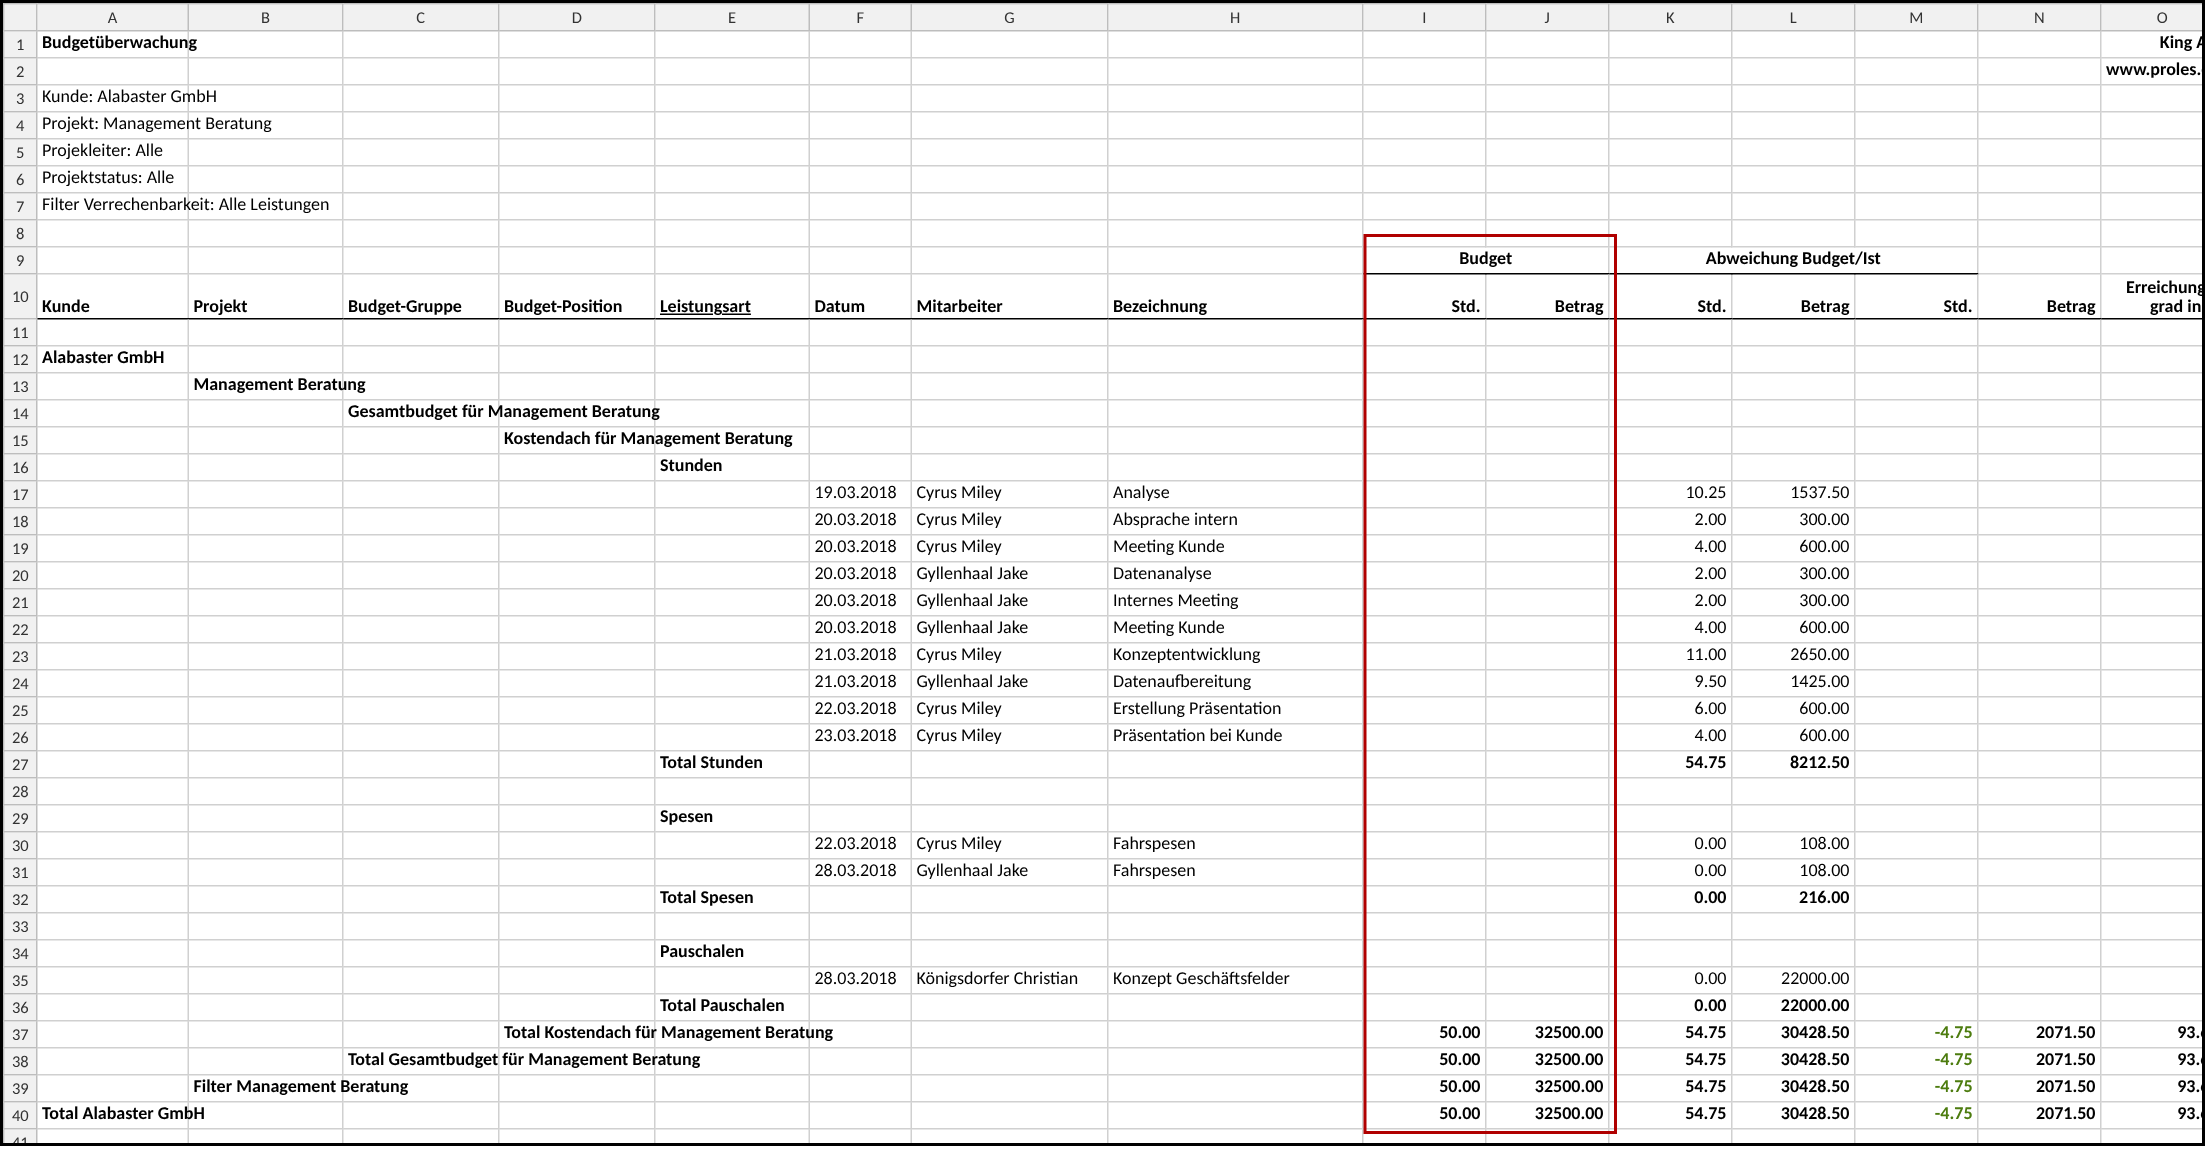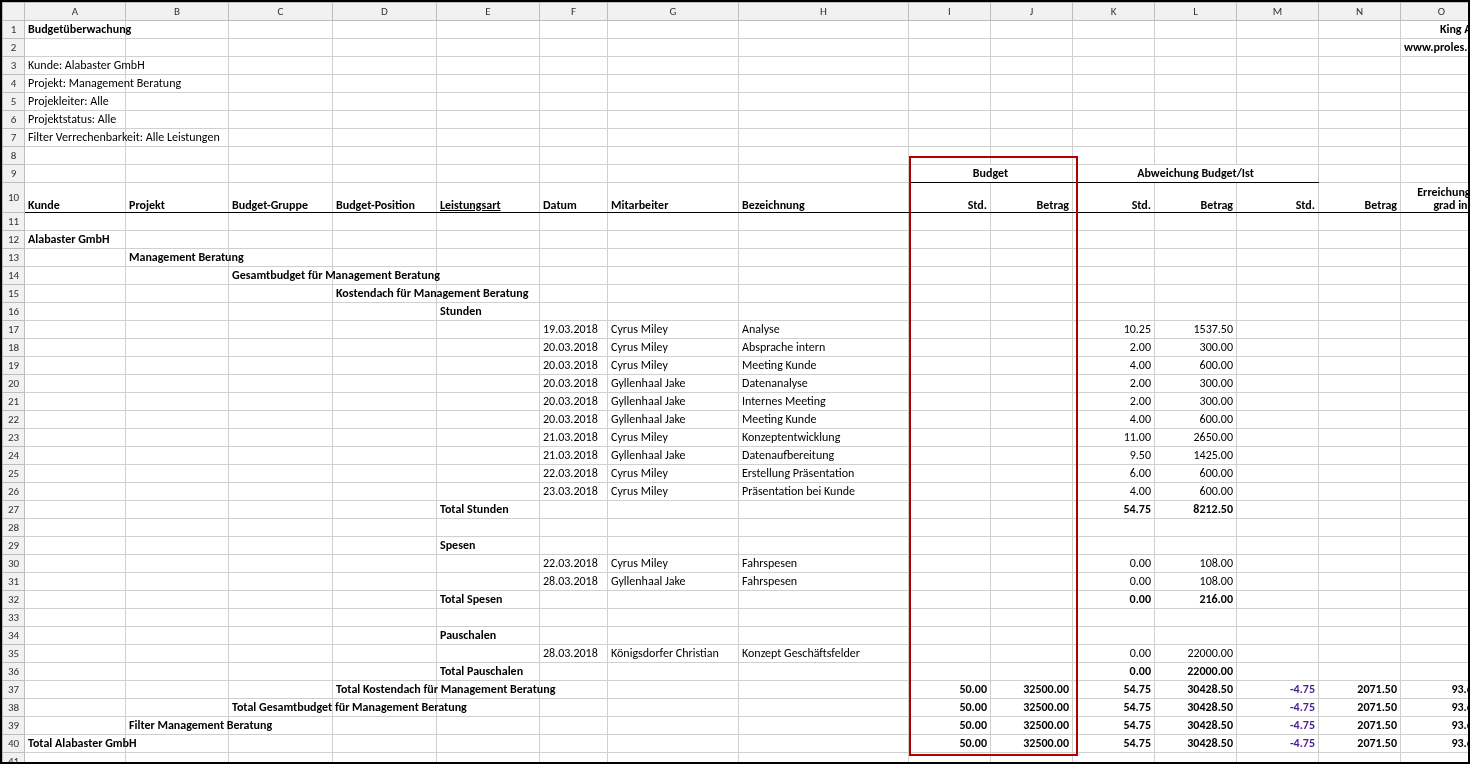--- a/index.html
+++ b/index.html
@@ -3,21 +3,21 @@
 <meta charset="utf-8">
 <style>
   html,body{margin:0;padding:0;background:#fff;font-family:Calibri,Arial,sans-serif;font-size:12px;color:#000}
   .sheet{border:2px solid #000;width:1466px;height:760px;position:relative;overflow:hidden;background:#fff}
   table{border-collapse:collapse;table-layout:fixed;width:100%}
   td,th{border:1px solid #d0d0d0;padding:0 3px;height:17px;line-height:17px;white-space:nowrap;overflow:hidden;font-weight:normal;text-align:left;vertical-align:middle;box-sizing:border-box}
   .hcell{background:#f1f1f1;text-align:center;color:#333;border:1px solid #bdbdbd;font-size:11px}
   .rownum{background:#f1f1f1;text-align:center;color:#333;border:1px solid #bdbdbd;font-size:11px}
   .bold{font-weight:bold}
   .r{text-align:right}
-  .neg{color:#4c1d95}
+  .neg{color:#4d7c0f}
   .highlight{position:absolute;border:2px solid #b00000;pointer-events:none}
   .bb{border-bottom:1px solid #000}
   .ov{overflow:visible}
 </style>
 </head>
 <body>
 
 <div class="sheet">
   <table>
     <colgroup>

